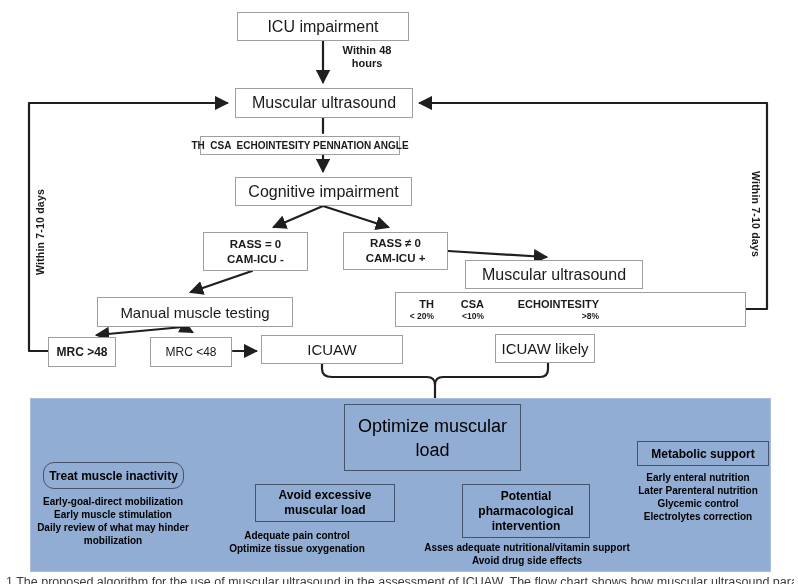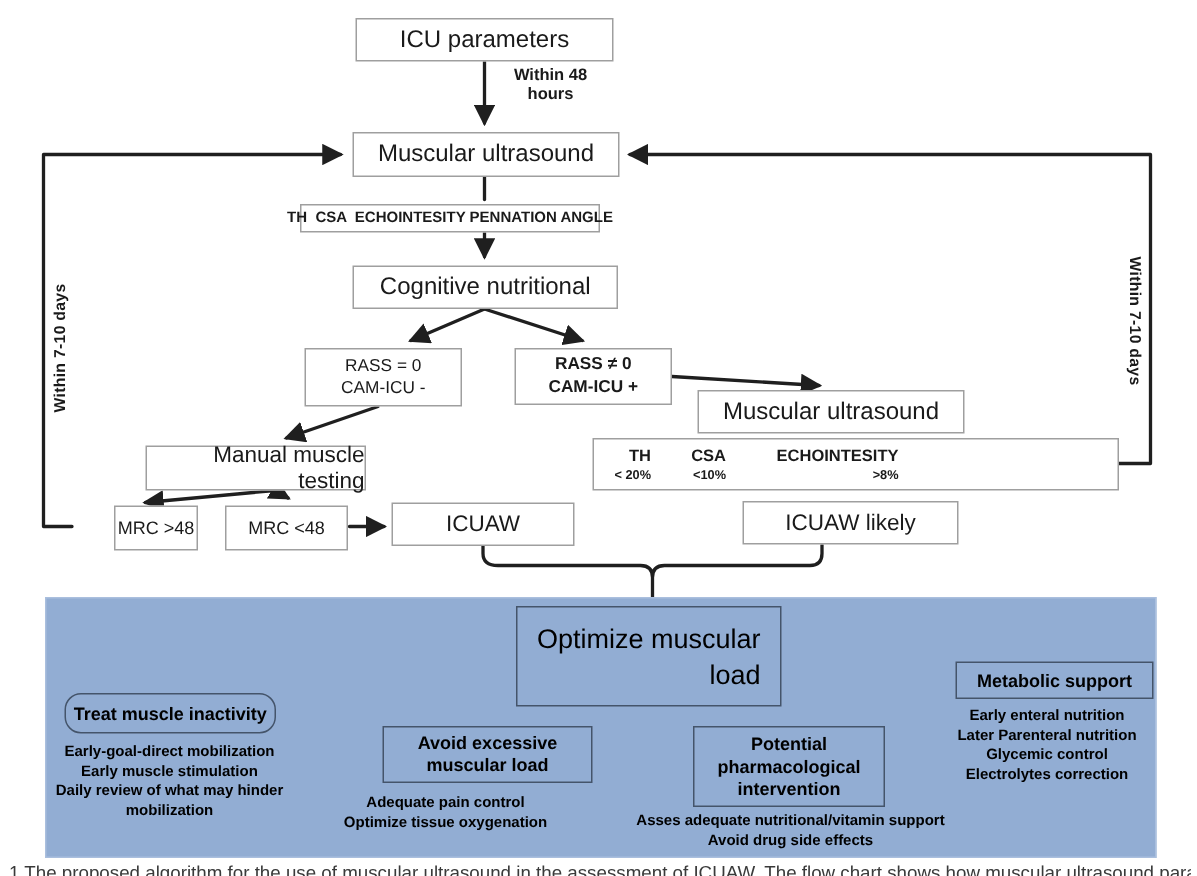--- a/index.html
+++ b/index.html
@@ -53,39 +53,39 @@
     <path d="M448,251 L546,257" marker-end="url(#ah)"></path>
     <path d="M252,271 L191,292" marker-end="url(#ah)"></path>
     <path d="M183,327 L97,335" marker-end="url(#ah)"></path>
     <path d="M183,327 L192,332" marker-end="url(#ah)"></path>
     <path d="M233,351 L256,351" marker-end="url(#ah)"></path>
     <path d="M322,364 V369 Q322,377 332,377 H427 Q435,377 435,385 L435,404 M435,385 Q435,377 443,377 H540 Q548,377 548,369 V363"></path>
   </g>
 </svg>
 
 <div class="box" style="left:237px;top:12px;width:172px;height:29px;font-size:16px;">
-  <span>ICU parameters</span>
+  <span>ICU impairment</span>
 </div>
 
 <div class="txt pre" style="left:328px;top:44px;width:78px;font-size:11px;font-weight:700;line-height:13px;">Within 48
 hours</div>
 
 <div class="box" style="left:235px;top:88px;width:178px;height:30px;font-size:16px;">
   <span>Muscular ultrasound</span>
 </div>
 
 <div class="box nowrap" style="left:200px;top:136px;width:200px;height:19px;font-size:10px;font-weight:700;">
   <span>TH  CSA  ECHOINTESITY PENNATION ANGLE</span>
 </div>
 
 <div class="box" style="left:235px;top:177px;width:177px;height:29px;font-size:16px;">
-  <span>Cognitive nutritional</span>
+  <span>Cognitive impairment</span>
 </div>
 
-<div class="box pre" style="left:203px;top:232px;width:105px;height:39px;font-size:11.5px;font-weight:400;line-height:15px;">
+<div class="box pre" style="left:203px;top:232px;width:105px;height:39px;font-size:11.5px;font-weight:700;line-height:15px;">
   <span class="pre">RASS = 0
 CAM-ICU -</span>
 </div>
 
 <div class="box pre" style="left:343px;top:232px;width:105px;height:38px;font-size:11.5px;font-weight:700;line-height:15px;">
   <span class="pre">RASS ≠ 0
 CAM-ICU +</span>
 </div>
 
 <div class="box" style="left:465px;top:260px;width:178px;height:29px;font-size:16px;">
@@ -100,46 +100,46 @@
   <div class="col" style="left:38px;width:50px;">
     <span class="colh">CSA</span>
     <span class="colv">&lt;10%</span>
   </div>
   <div class="col" style="left:98px;width:105px;">
     <span class="colh">ECHOINTESITY</span>
     <span class="colv">&gt;8%</span>
   </div>
 </div>
 
-<div class="box" style="left:97px;top:297px;width:147px;height:30px;font-size:15px;text-align:right;">
+<div class="box" style="left:97px;top:297px;width:196px;height:30px;font-size:15px;text-align:right;">
   <span>Manual muscle testing</span>
 </div>
 
-<div class="box" style="left:48px;top:337px;width:56px;height:30px;font-size:12px;font-weight:400;margin-left:28px;">
+<div class="box" style="left:48px;top:337px;width:68px;height:30px;font-size:12px;font-weight:700;">
   <span>MRC &gt;48</span>
 </div>
 
 <div class="box" style="left:150px;top:337px;width:82px;height:30px;font-size:12px;font-weight:400;">
   <span>MRC &lt;48</span>
 </div>
 
-<div class="box" style="left:261px;top:335px;width:122px;height:29px;font-size:15px;">
+<div class="box" style="left:261px;top:335px;width:142px;height:29px;font-size:15px;">
   <span>ICUAW</span>
 </div>
 
-<div class="box" style="left:495px;top:334px;width:144px;height:29px;font-size:15px;">
+<div class="box" style="left:495px;top:334px;width:100px;height:29px;font-size:15px;">
   <span>ICUAW likely</span>
 </div>
 
 <div class="txt vlabel" style="left:-10px;top:226px;width:100px;transform:rotate(-90deg);">Within 7-10 days</div>
 <div class="txt vlabel" style="left:706px;top:208px;width:100px;transform:rotate(90deg);">Within 7-10 days</div>
 
 <div class="panel"></div>
 
-<div class="pbox pre" style="left:344px;top:404px;width:177px;height:67px;font-size:18px;line-height:24px;text-align:right;">
+<div class="pbox pre" style="left:344px;top:404px;width:177px;height:67px;font-size:18px;line-height:24px;">
   <span class="pre">Optimize muscular
 load</span>
 </div>
 
 <div class="pbox" style="left:43px;top:462px;width:141px;height:27px;font-size:12px;font-weight:600;border-radius:11px;">
   <span>Treat muscle inactivity</span>
 </div>
 <div class="txt pre ptext" style="left:13px;top:495px;width:200px;z-index:3;">Early-goal-direct mobilization
 Early muscle stimulation
 Daily review of what may hinder

